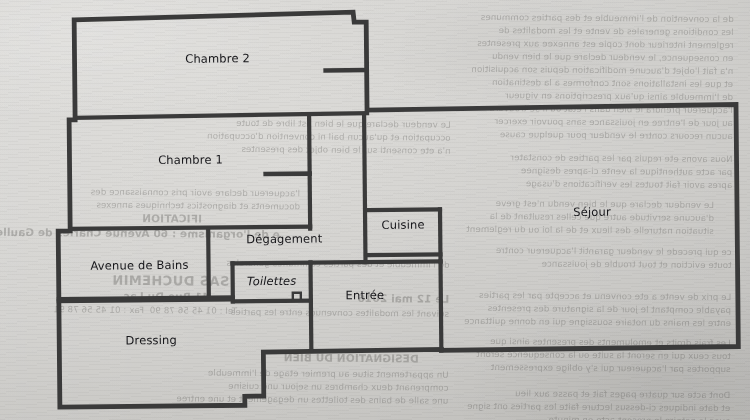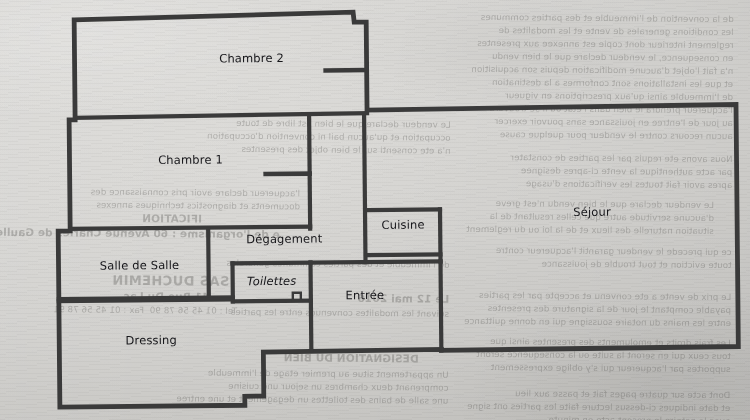--- a/index.html
+++ b/index.html
@@ -165,25 +165,25 @@
         </g>
       <g id="g-stubs">
           <path d="M 327 70 L 368 70" fill="none" stroke="#3a3a3a" stroke-width="4.6000000000000005" stroke-linecap="square" stroke-linejoin="miter"></path>
           <path d="M 266 173 L 310 173" fill="none" stroke="#3a3a3a" stroke-width="4.6000000000000005" stroke-linecap="square" stroke-linejoin="miter"></path>
         </g>
       <g id="g-markers">
           <rect x="292" y="292" width="8" height="8" fill="none" stroke="#3a3a3a" stroke-width="2.4"></rect>
         </g>
     </svg>
     <div id="labels">
-        <div class="rlabel" style="left: 219px; top: 57px; color: rgb(22, 22, 26); margin-left: 34px;">Chambre 2</div>
+        <div class="rlabel" style="left: 219px; top: 57px; color: rgb(22, 22, 26);">Chambre 2</div>
         <div class="rlabel" style="left: 191px; top: 158px; color: rgb(22, 22, 26);">Chambre 1</div>
         <div class="rlabel" style="left: 556px; top: 214px; color: rgb(22, 22, 26); margin-left: 36px;">Séjour</div>
         <div class="rlabel" style="left: 403px; top: 225px; color: rgb(22, 22, 26);">Cuisine</div>
         <div class="rlabel" style="left: 284px; top: 238px; color: rgb(22, 22, 26);">Dégagement</div>
-        <div class="rlabel" style="left: 139px; top: 263px; color: rgb(22, 22, 26);">Salle de Salle</div>
+        <div class="rlabel" style="left: 139px; top: 263px; color: rgb(22, 22, 26);">Avenue de Bains</div>
         <div class="rlabel" style="left: 271px; top: 280px; color: rgb(22, 22, 26); font-style: italic;">Toilettes</div>
         <div class="rlabel" style="left: 364px; top: 295px; color: rgb(22, 22, 26);">Entrée</div>
         <div class="rlabel" style="left: 150px; top: 338px; color: rgb(22, 22, 26);">Dressing</div>
       </div>
   </div>
 
 </div>
 
 </body></html>

